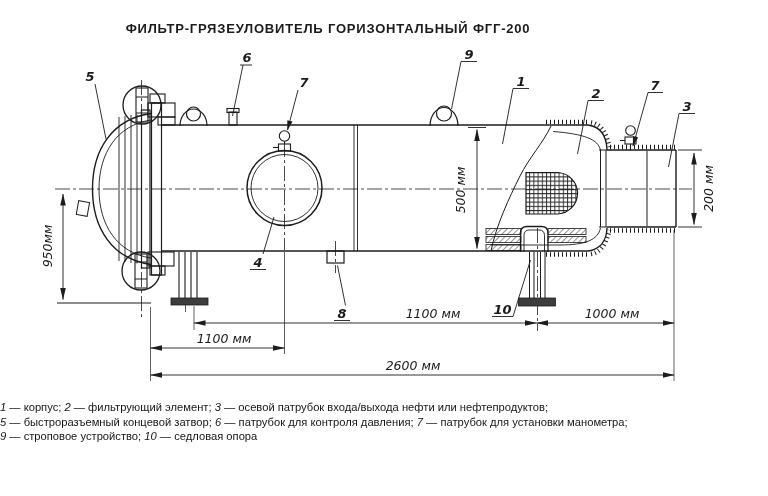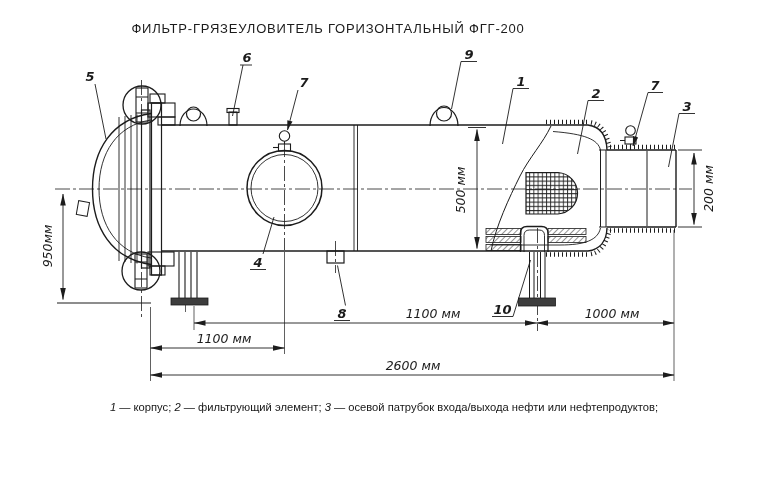--- a/index.html
+++ b/index.html
@@ -1,21 +1,21 @@
 <!DOCTYPE html>
 <html><head>
 <meta charset="utf-8">
 <style>
   html,body{margin:0;padding:0;background:#fff;}
   body{width:768px;height:496px;position:relative;overflow:hidden;
        font-family:"Liberation Sans",sans-serif;color:#141414;}
   .title{position:absolute;top:21px;left:0;width:656px;text-align:center;
-         font-size:13px;font-weight:normal;letter-spacing:.8px;color:#1b1b1b;}
+         font-size:13px;font-weight:bold;letter-spacing:.8px;color:#1b1b1b;}
   svg{position:absolute;top:0;left:0;}
-  .legend{position:absolute;top:400px;left:0;width:768px;text-align:center;
+  .legend{position:absolute;top:400px;left:0;width:768px;text-align:left;
           font-size:11.2px;line-height:14.6px;color:#161616;}
   .legend-line i{font-style:italic;}
   text{font-family:"DejaVu Sans","Liberation Sans",sans-serif;}
   .dimtxt{font-size:12.5px;font-style:italic;fill:#1b1b1b;}
   .callout{font-size:13px;font-style:italic;font-weight:bold;fill:#1b1b1b;}
 </style>
 </head>
 <body>
 
 <div class="title">ФИЛЬТР-ГРЯЗЕУЛОВИТЕЛЬ ГОРИЗОНТАЛЬНЫЙ ФГГ-200</div>
@@ -206,13 +206,15 @@
     <text class="callout" x="655" y="89.5">7</text>
     <text class="callout" x="687" y="110.5">3</text>
     <text class="callout" x="258" y="266.5">4</text>
     <text class="callout" x="342" y="317.5">8</text>
     <text class="callout" x="502.5" y="313.5">10</text>
   </g>
 </svg>
 
 <div class="legend">
     <div class="legend-line"><i>1</i> — корпус; <i>2</i> — фильтрующий элемент; <i>3</i> — осевой патрубок входа/выхода нефти или нефтепродуктов;</div>
+    <div class="legend-line"><i>5</i> — быстроразъемный концевой затвор; <i>6</i> — патрубок для контроля давления; <i>7</i> — патрубок для установки манометра;</div>
+    <div class="legend-line"><i>9</i> — строповое устройство; <i>10</i> — седловая опора</div>
   </div>
 
 </body></html>

